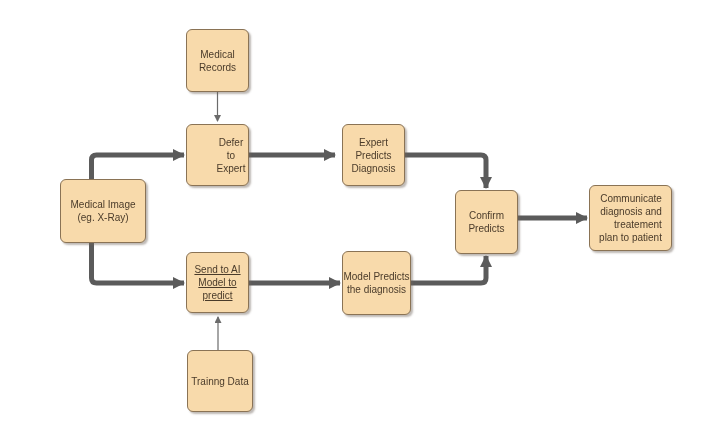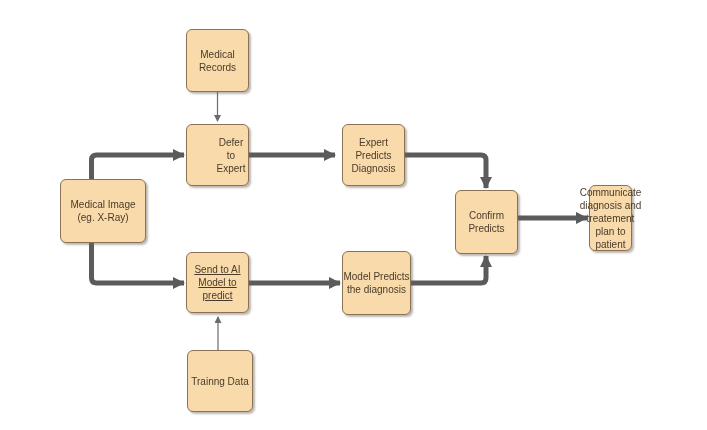--- a/index.html
+++ b/index.html
@@ -32,21 +32,21 @@
 
   
   #n-medical-records   {left:186px;top:29px; width:63px;height:63px;}
   #n-defer-to-expert   {left:186px;top:124px;width:63px;height:62px;padding-left:27px;}
   #n-expert-predicts   {left:342px;top:124px;width:63px;height:62px;}
   #n-medical-image     {left:60px; top:179px;width:86px;height:64px;}
   #n-send-to-ai        {left:186px;top:252px;width:63px;height:61px;text-decoration:underline;}
   #n-model-predicts    {left:342px;top:251px;width:69px;height:64px;}
   #n-training-data     {left:187px;top:350px;width:66px;height:62px;}
   #n-confirm-diagnosis {left:455px;top:190px;width:63px;height:64px;}
-  #n-communicate       {left:589px;top:185px;width:43px;height:66px;}
+  #n-communicate       {left:589px;top:185px;width:83px;height:66px;text-align:right;}
 </style>
 </head>
 <body>
 
 <div id="canvas">
 
   <svg id="edge-layer" width="707" height="430" viewBox="0 0 707 430" xmlns="http://www.w3.org/2000/svg">
     <defs>
       <marker id="arrow-thick" markerUnits="userSpaceOnUse" markerWidth="14" markerHeight="14" refX="11" refY="6" orient="auto">
         <path class="arrowhead-thick" d="M0,0 L12,6 L0,12 Z"></path>

